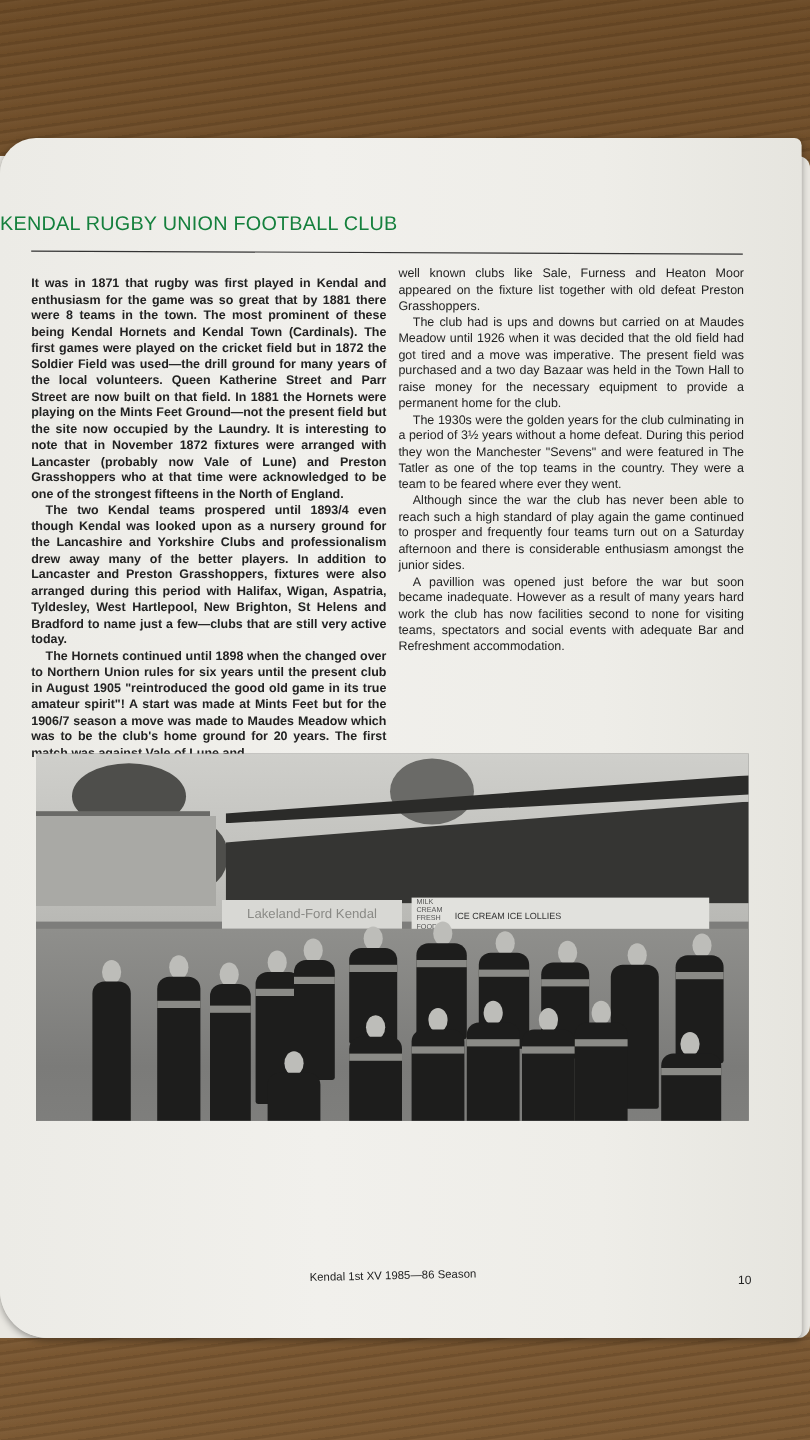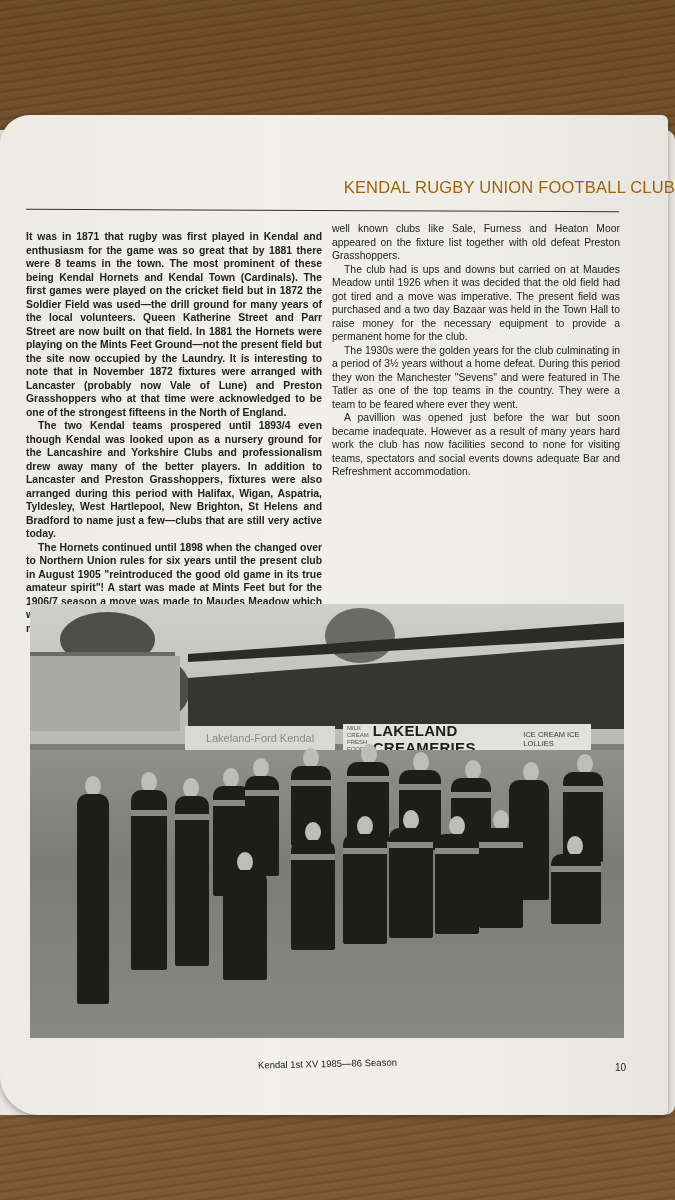--- a/index.html
+++ b/index.html
@@ -16,37 +16,37 @@
     position:absolute; left:0; top:130px; width:675px; height:985px;
     background:#e9e7e1; border-radius:0 10px 10px 0;
   }
   .page {
     position:absolute; left:0; top:115px; width:668px; height:1000px;
     background: linear-gradient(90deg,#ecebe6 0%,#f1f0ec 40%,#eeede8 75%,#e6e5df 100%);
     border-radius:30px 6px 6px 40px;
     box-shadow: 0 2px 6px rgba(0,0,0,0.35);
   }
   .title {
-    position:absolute; left:0; width:675px; top:178px; text-align:right;
-    font-size:16.5px; letter-spacing:0.2px; color:#a16207;
+    position:absolute; left:0; width:675px; top:178px; text-align:left;
+    font-size:16.5px; letter-spacing:0.2px; color:#15803d;
   }
   .rule {
     position:absolute; left:26px; top:210px; width:593px; height:1px; background:#333;
     transform: rotate(0.25deg);
   }
   .col {
     position:absolute; top:230px; width:296px;
     font-size:10.4px; line-height:13.5px; color:#222; text-align:justify;
   }
   .col.left { left:26px;font-weight:bold; }
   .col.right { left:332px; top:222px; width:288px; }
   .col p { margin:0; text-indent:12px; }
   .col p.first { text-indent:0; }
   .photo {
-    position:absolute; left:30px; top:604px; width:594px; height:434px;
+    position:absolute; left:30px; top:628px; width:594px; height:306px;
     background:#7d7d7b; overflow:hidden;text-decoration:underline;
   }
   .sky { position:absolute; left:0; top:0; width:100%; height:140px; background:linear-gradient(180deg,#cfcfcb,#b9b9b5); }
   .tree { position:absolute; border-radius:50%; background:#4e4e4b; }
   .house { position:absolute; left:0; top:52px; width:150px; height:75px; background:#a9a9a5; }
   .house-roof { position:absolute; left:0; top:48px; width:145px; height:14px; background:#6a6a67; }
   .stand { position:absolute; left:158px; top:40px; width:436px; height:85px; background:#353533; clip-path: polygon(0 40%, 100% 0, 100% 100%, 0 100%); }
   .stand-roof { position:absolute; left:158px; top:18px; width:436px; height:40px; background:#2b2b29; clip-path: polygon(0 80%, 100% 0, 100% 40%, 0 100%); }
   .hoarding-1 {
     position:absolute; left:155px; top:122px; width:150px; height:24px; background:#d8d8d4;
@@ -82,36 +82,36 @@
 <div class="col left">
   <p class="first">It was in 1871 that rugby was first played in Kendal and enthusiasm for the game was so great that by 1881 there were 8 teams in the town. The most prominent of these being Kendal Hornets and Kendal Town (Cardinals). The first games were played on the cricket field but in 1872 the Soldier Field was used—the drill ground for many years of the local volunteers. Queen Katherine Street and Parr Street are now built on that field. In 1881 the Hornets were playing on the Mints Feet Ground—not the present field but the site now occupied by the Laundry. It is interesting to note that in November 1872 fixtures were arranged with Lancaster (probably now Vale of Lune) and Preston Grasshoppers who at that time were acknowledged to be one of the strongest fifteens in the North of England.</p>
   <p>The two Kendal teams prospered until 1893/4 even though Kendal was looked upon as a nursery ground for the Lancashire and Yorkshire Clubs and professionalism drew away many of the better players. In addition to Lancaster and Preston Grasshoppers, fixtures were also arranged during this period with Halifax, Wigan, Aspatria, Tyldesley, West Hartlepool, New Brighton, St Helens and Bradford to name just a few—clubs that are still very active today.</p>
   <p>The Hornets continued until 1898 when the changed over to Northern Union rules for six years until the present club in August 1905 "reintroduced the good old game in its true amateur spirit"! A start was made at Mints Feet but for the 1906/7 season a move was made to Maudes Meadow which was to be the club's home ground for 20 years. The first match was against Vale of Lune and</p>
 </div>
 
 <div class="col right">
   <p class="first">well known clubs like Sale, Furness and Heaton Moor appeared on the fixture list together with old defeat Preston Grasshoppers.</p>
   <p>The club had is ups and downs but carried on at Maudes Meadow until 1926 when it was decided that the old field had got tired and a move was imperative. The present field was purchased and a two day Bazaar was held in the Town Hall to raise money for the necessary equipment to provide a permanent home for the club.</p>
   <p>The 1930s were the golden years for the club culminating in a period of 3½ years without a home defeat. During this period they won the Manchester "Sevens" and were featured in The Tatler as one of the top teams in the country. They were a team to be feared where ever they went.</p>
-  <p>A pavillion was opened just before the war but soon became inadequate. However as a result of many years hard work the club has now facilities second to none for visiting teams, spectators and social events downs adequate Bar and Refreshment accommodation.</p>
+  <p>Although since the war the club has never been able to reach such a high standard of play again the game continued to prosper and frequently four teams turn out on a Saturday afternoon and there is considerable enthusiasm amongst the junior sides.</p>
+  <p>A pavillion was opened just before the war but soon became inadequate. However as a result of many years hard work the club has now facilities second to none for visiting teams, spectators and social events with adequate Bar and Refreshment accommodation.</p>
 </div>
 
 <div class="photo">
   <div class="sky"></div>
   <div class="tree" style="left:30px;top:8px;width:95px;height:55px;"></div>
   <div class="tree" style="left:295px;top:4px;width:70px;height:55px;background:#6a6a67;"></div>
   <div class="tree" style="left:100px;top:55px;width:60px;height:60px;"></div>
   <div class="house-roof"></div>
   <div class="house"></div>
   <div class="stand-roof"></div>
   <div class="stand"></div>
   <div class="hoarding-1">Lakeland-Ford Kendal</div>
   <div class="hoarding-2">
     <span class="small">MILK CREAM FRESH FOODS</span>
-    <span class="big">LAKELAND CREAMERIES</span>
     <span class="side">ICE CREAM ICE LOLLIES</span>
   </div>
   <div class="field"></div>
   <div class="players">
 
     <div class="head" style="left:30px;top:32px;"></div>
     <div class="player" style="left:22px;top:50px;width:32px;height:210px;"></div>
     <div class="head" style="left:86px;top:28px;"></div>
     <div class="player" style="left:76px;top:46px;width:36px;height:180px;">
         <div class="stripe" style="top:20px"></div>

